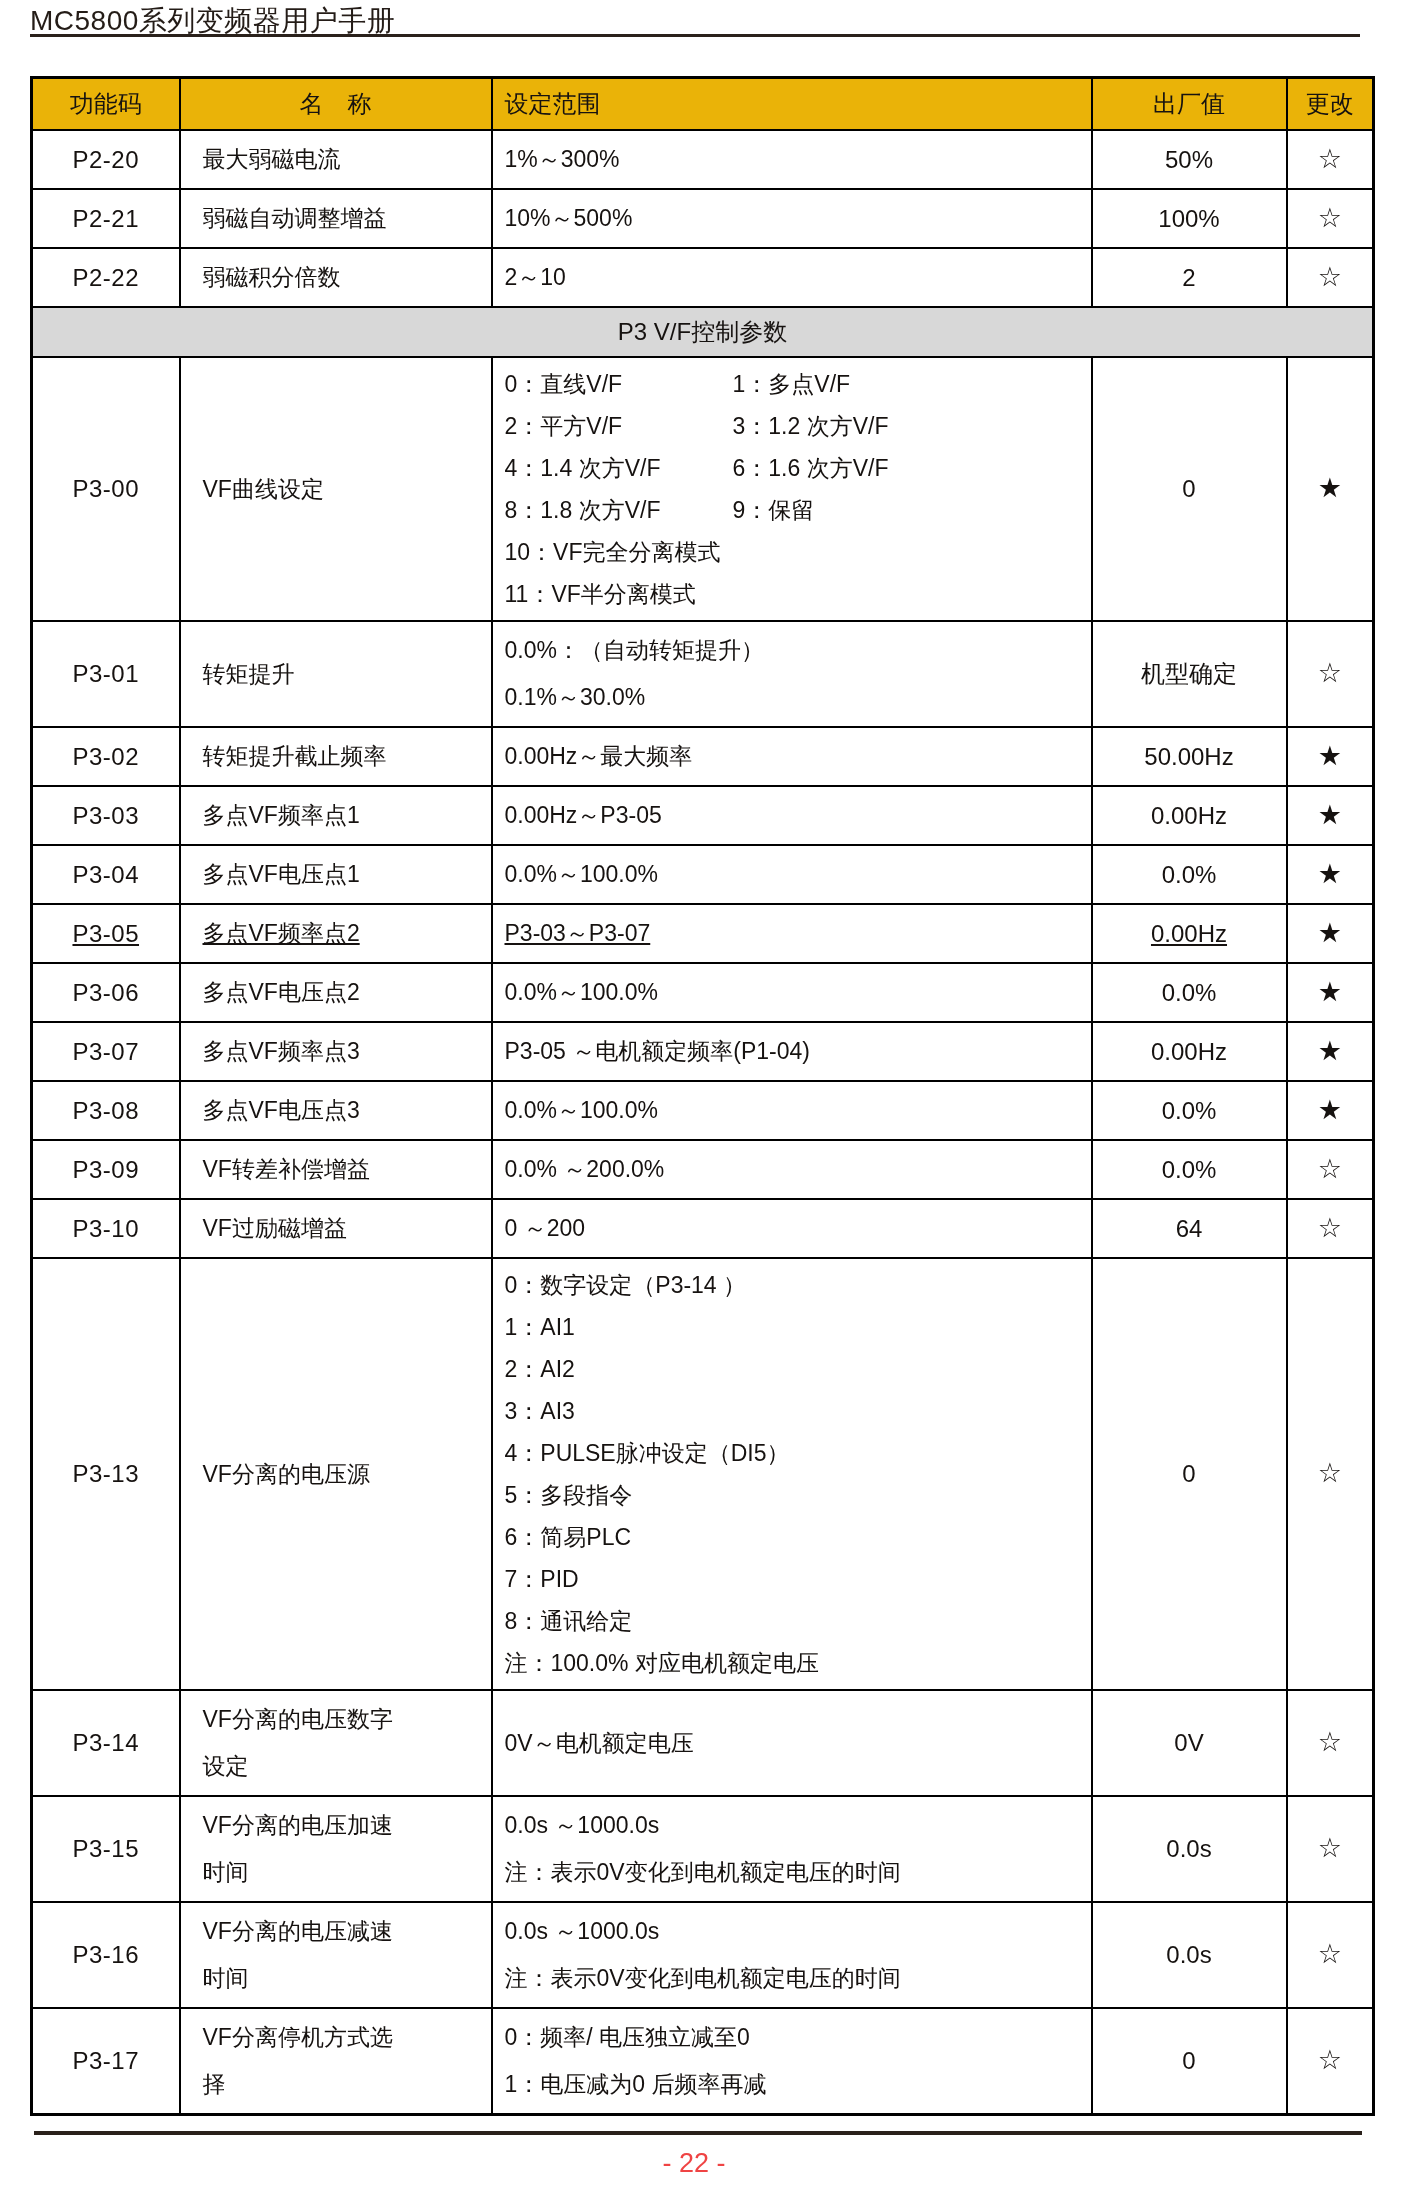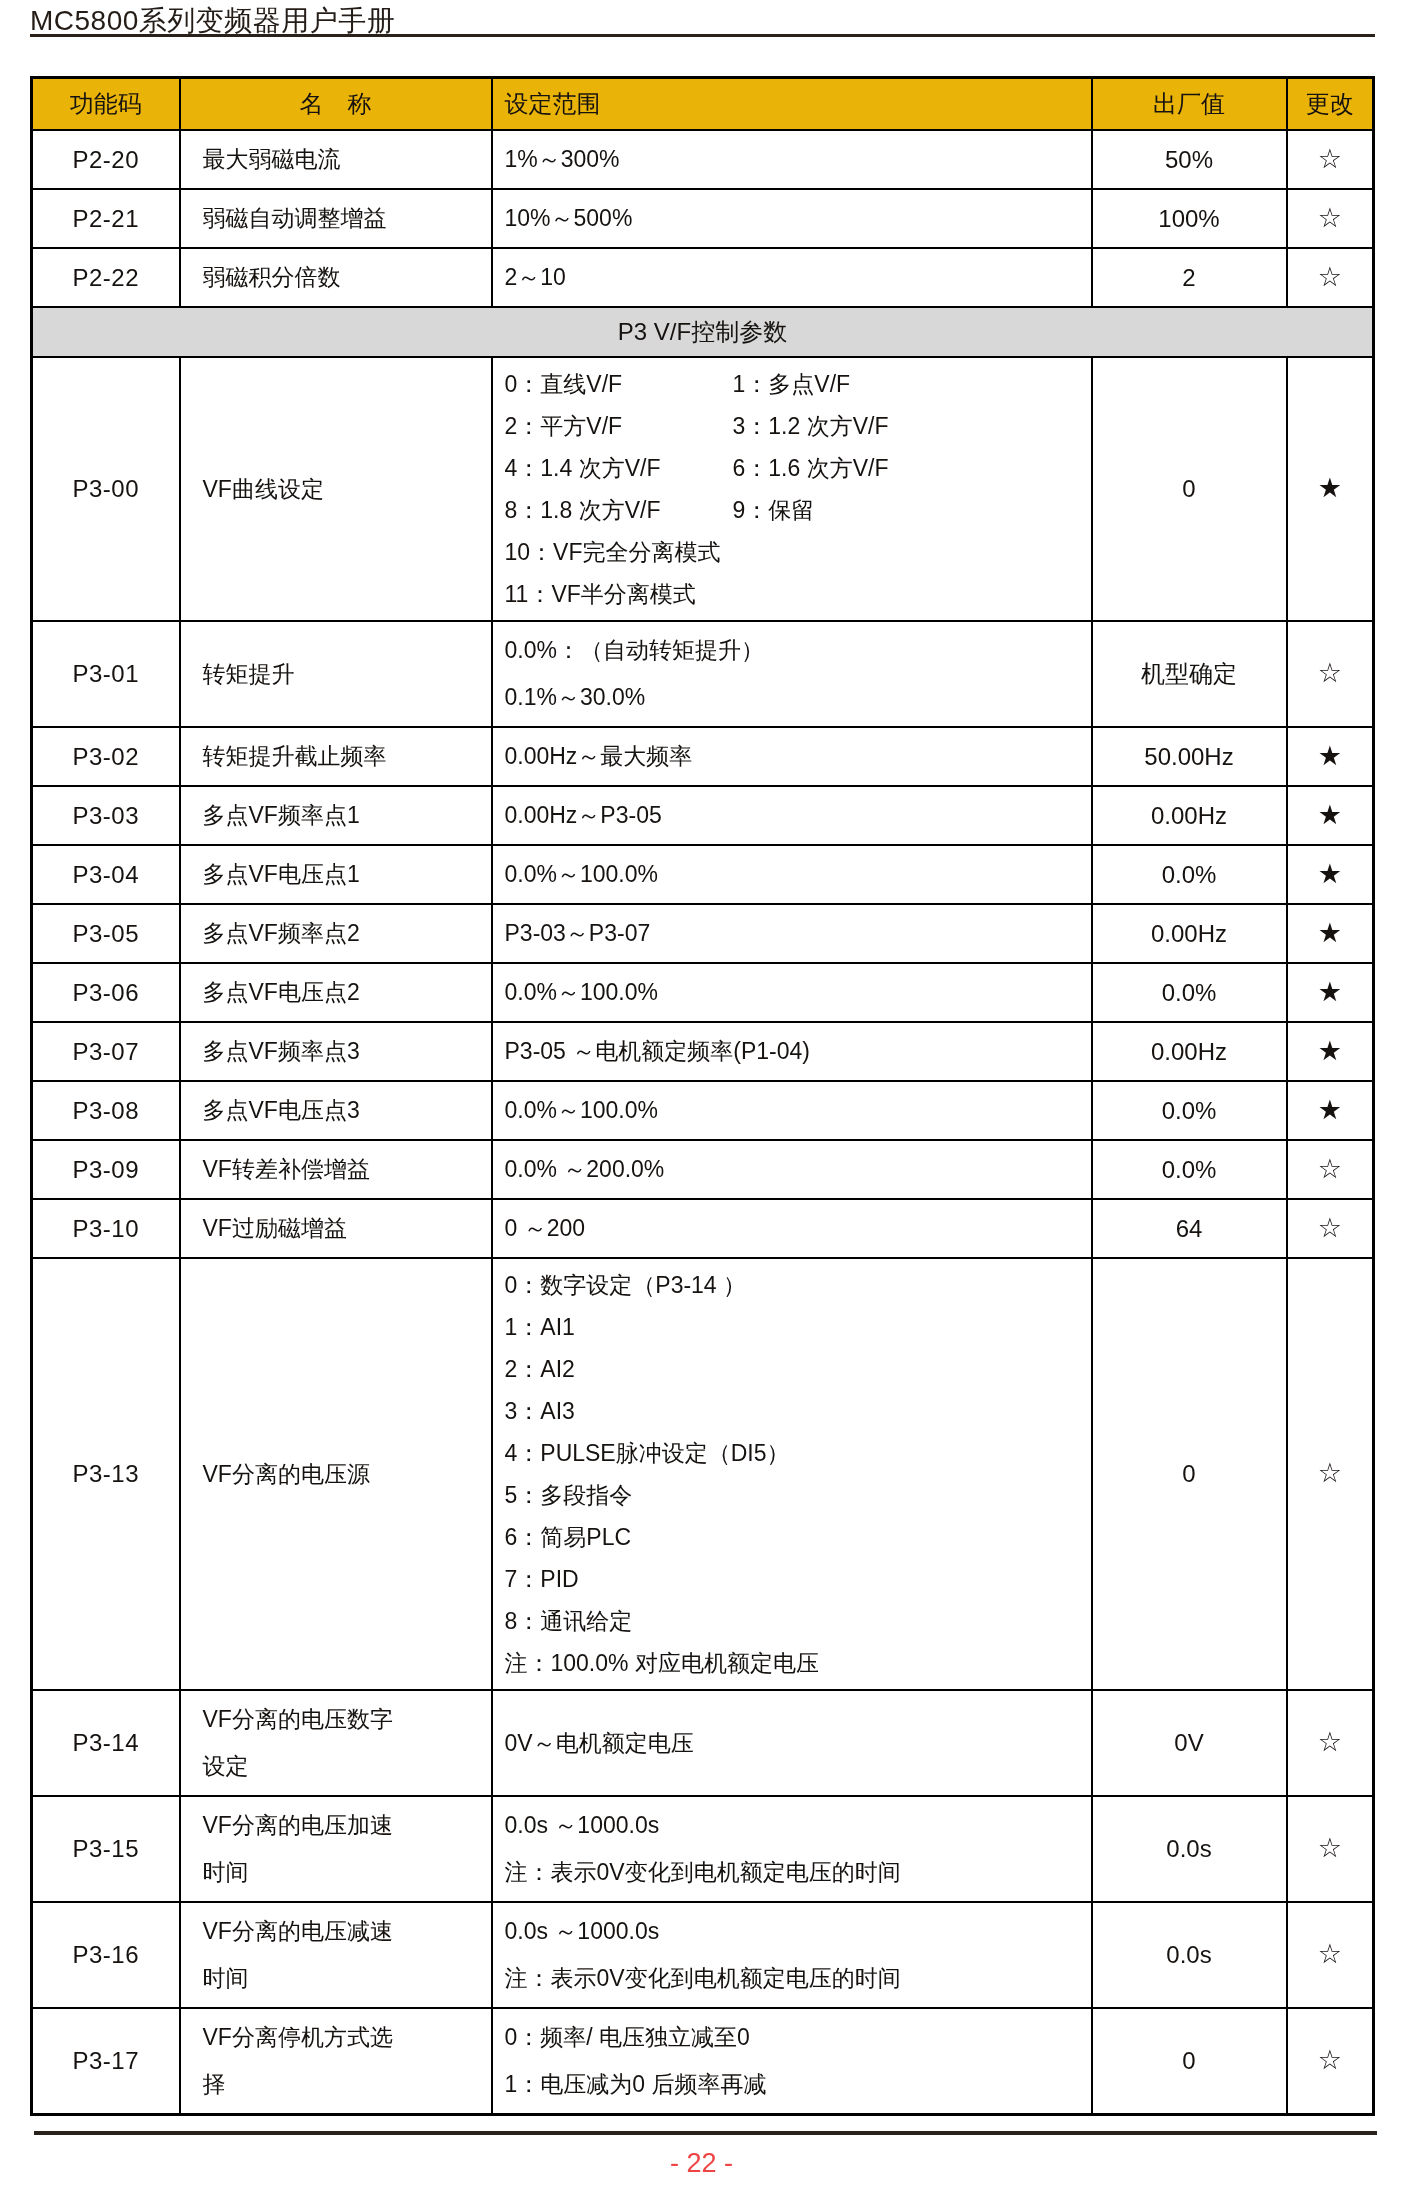--- a/index.html
+++ b/index.html
@@ -8,21 +8,20 @@
     background: #ffffff;
     font-family: "Liberation Sans", "DejaVu Sans", sans-serif;
     color: #161210;
   }
   .page {
     position: relative;
     width: 1388px;
     height: 2185px;
     background: #ffffff;
     overflow: hidden;
-    padding-left: 15px;
   }
   .doc-title {
     position: absolute;
     left: 30px;
     top: 2px;
     font-size: 28px;
     letter-spacing: 0.5px;
     color: #241c17;
     white-space: nowrap;
   }
@@ -222,21 +221,21 @@
           <td class="code-cell">P3-04</td>
           <td class="name-cell">
             <div class="cell-line">多点VF电压点1</div>
           </td>
           <td class="range-cell">
             <div class="cell-line"><span>0.0%～100.0%</span></div>
           </td>
           <td class="default-cell">0.0%</td>
           <td class="change-cell"><span class="star">★</span></td>
         </tr>
-        <tr style="height: 56px;">
+        <tr style="height: 56px; text-decoration: underline;">
           <td class="code-cell">P3-05</td>
           <td class="name-cell">
             <div class="cell-line">多点VF频率点2</div>
           </td>
           <td class="range-cell">
             <div class="cell-line"><span>P3-03～P3-07</span></div>
           </td>
           <td class="default-cell">0.00Hz</td>
           <td class="change-cell"><span class="star">★</span></td>
         </tr>

